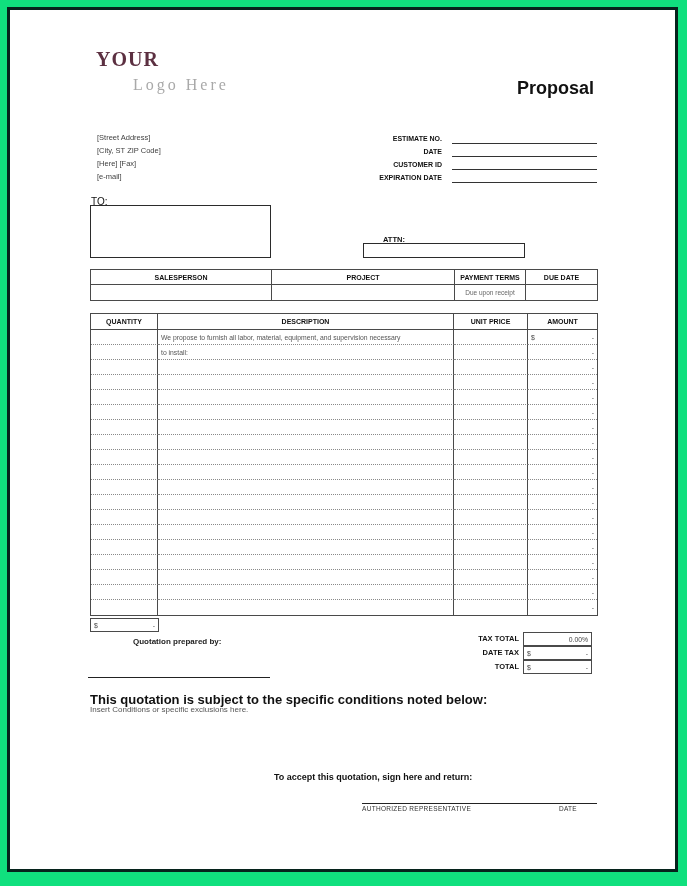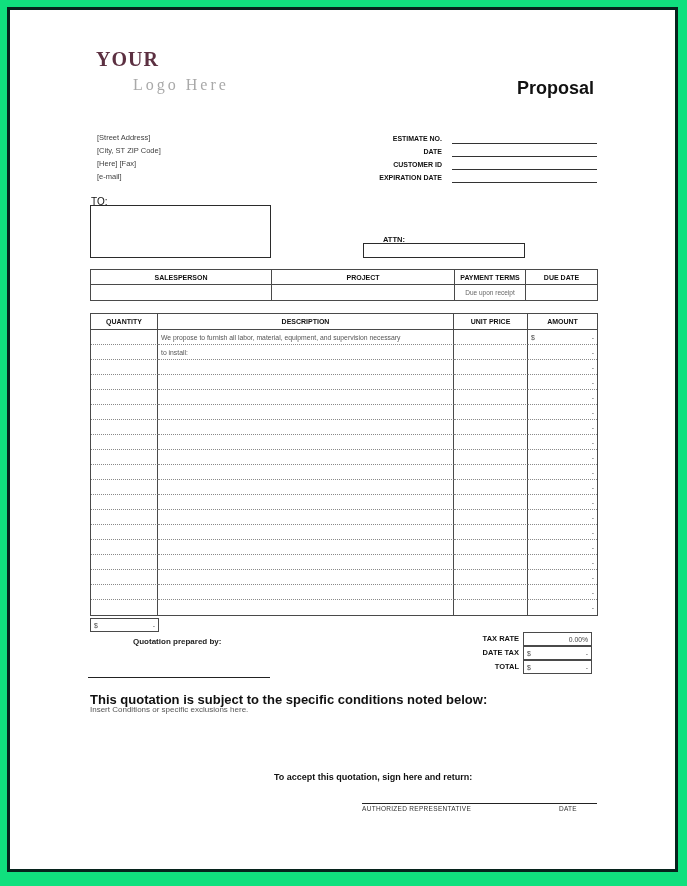--- a/index.html
+++ b/index.html
@@ -261,21 +261,21 @@
       </div>
 
     <div class="summary">
         <div class="sum-row">
           <div class="sum-box">
             <span class="cur">$</span>
             <span class="dash">-</span>
           </div>
         </div>
         <div class="sum-row">
-          <div class="sum-label">TAX RATE</div>
+          <div class="sum-label">TAX TOTAL</div>
           <div class="sum-box">
             <span class="dash">0.00%</span>
           </div>
         </div>
         <div class="sum-row">
           <div class="sum-label">DATE TAX</div>
           <div class="sum-box">
             <span class="cur">$</span>
             <span class="dash">-</span>
           </div>

